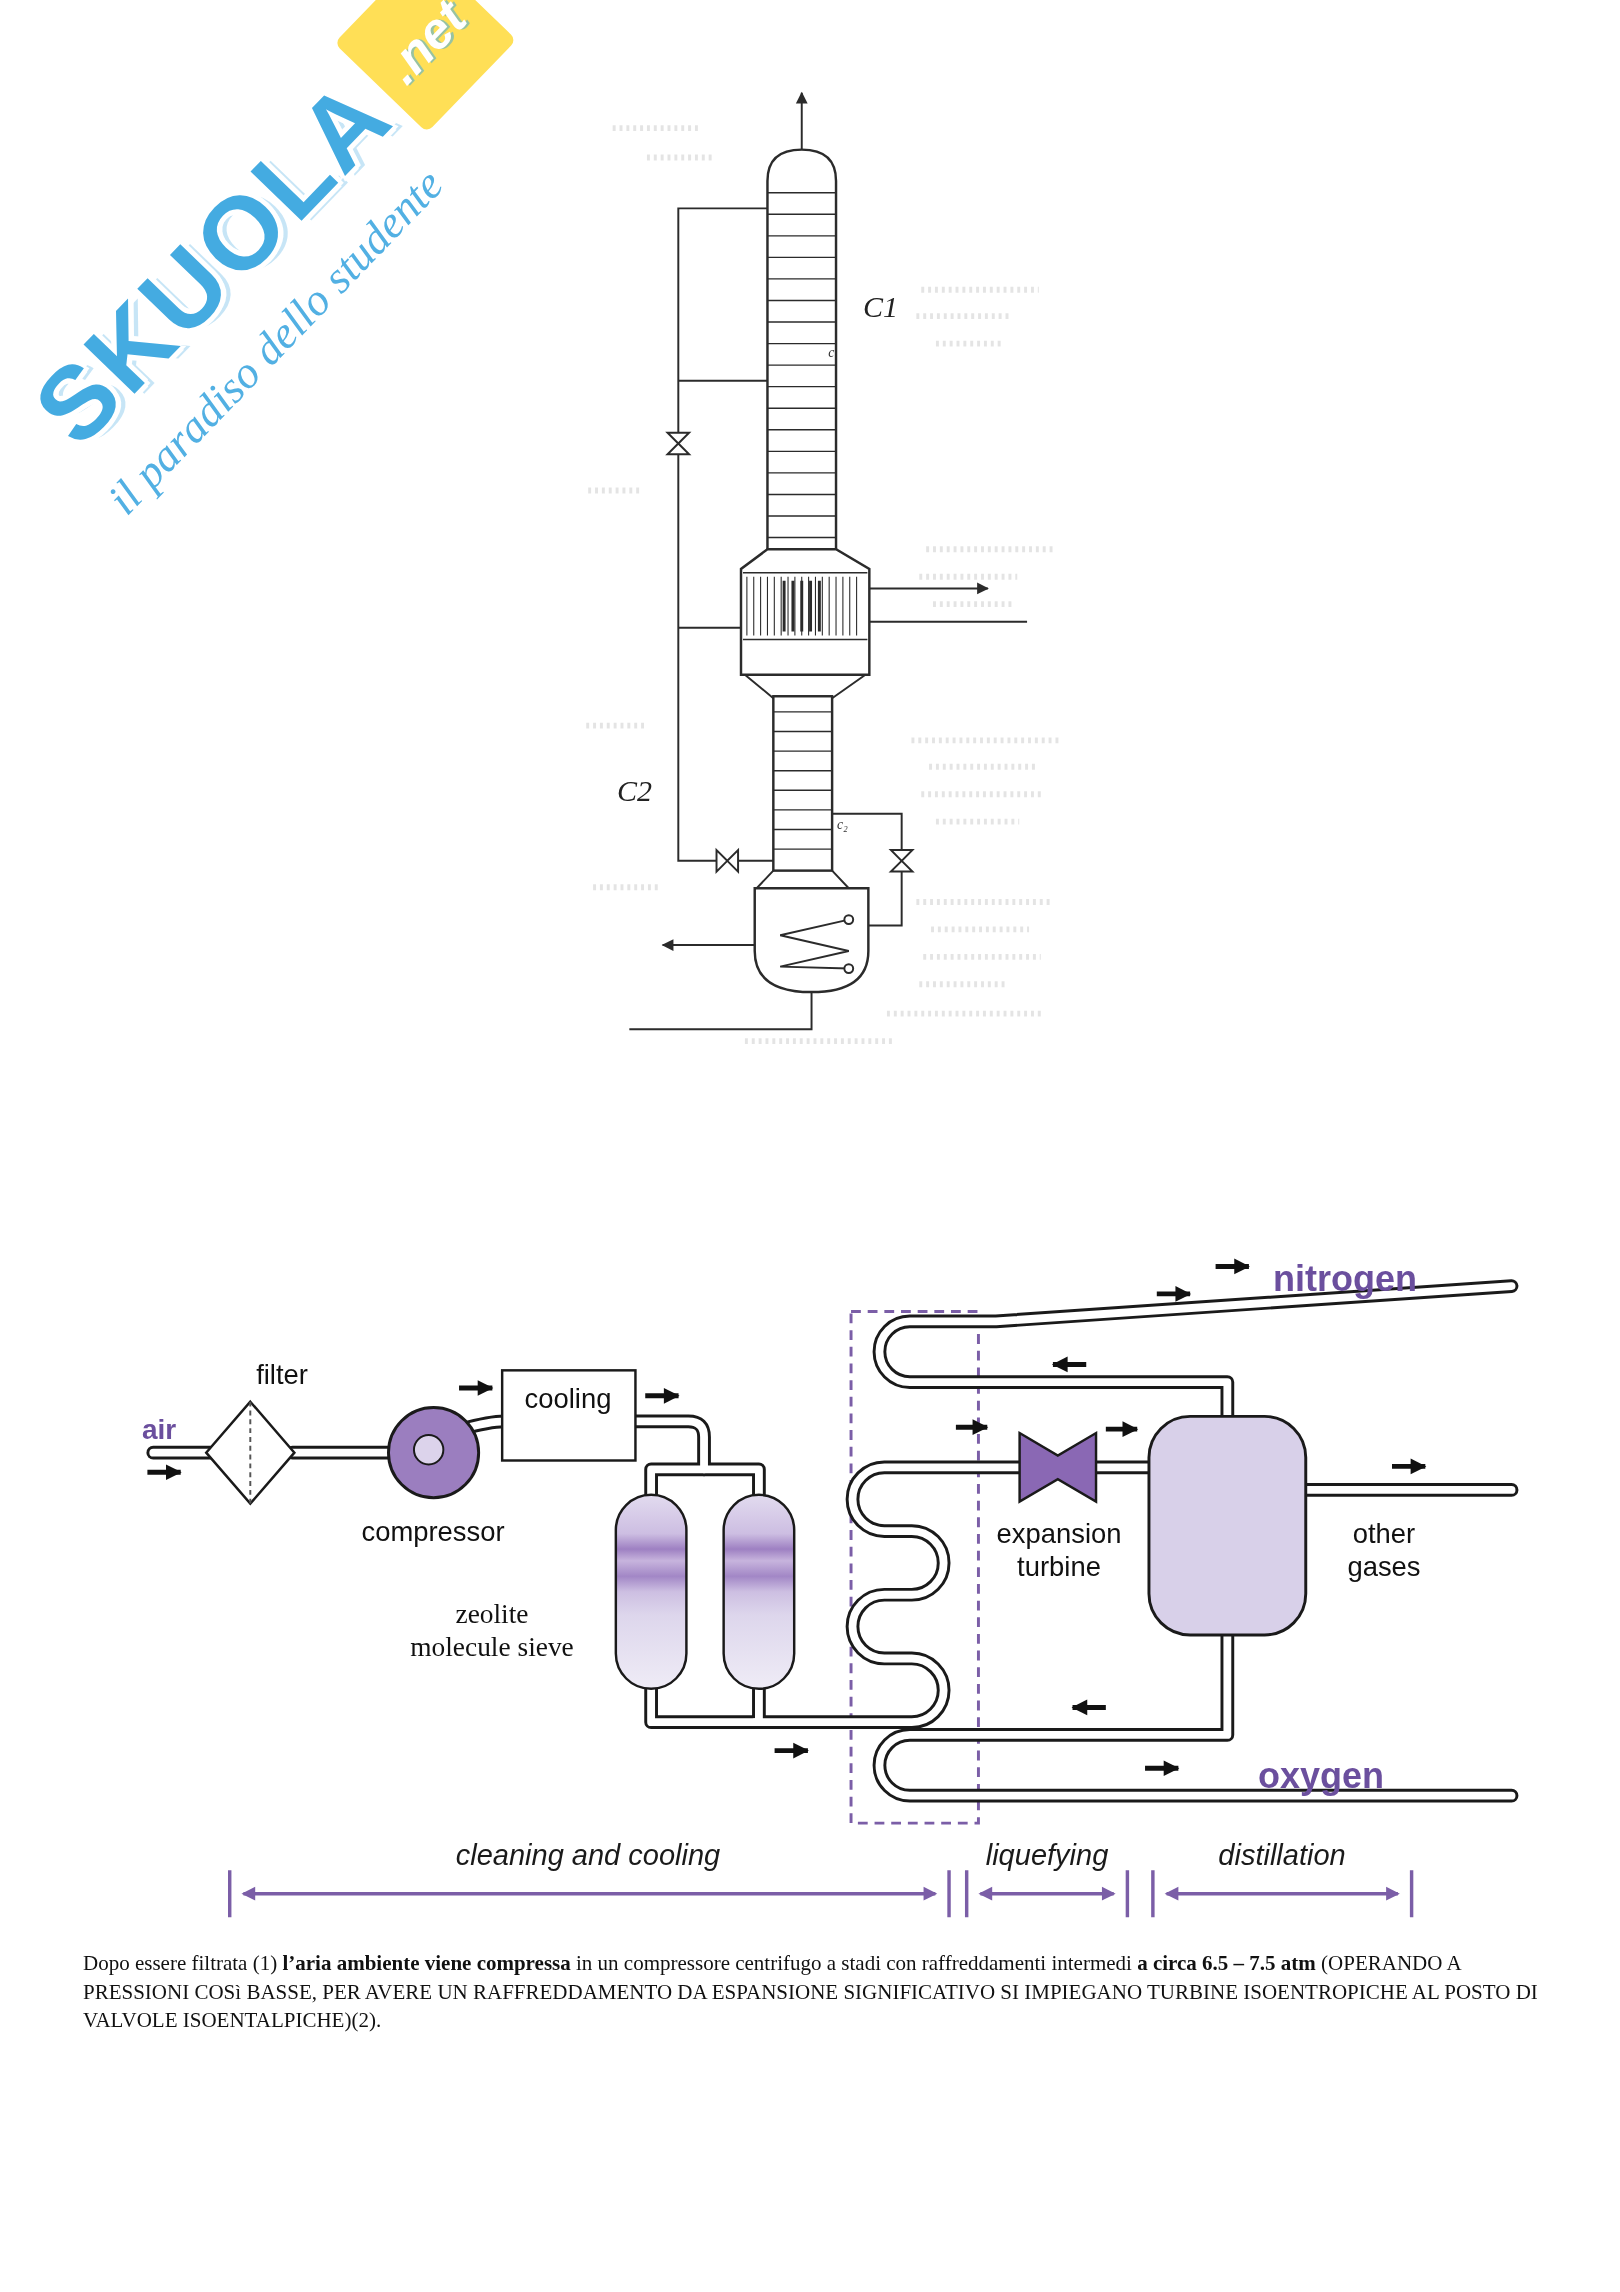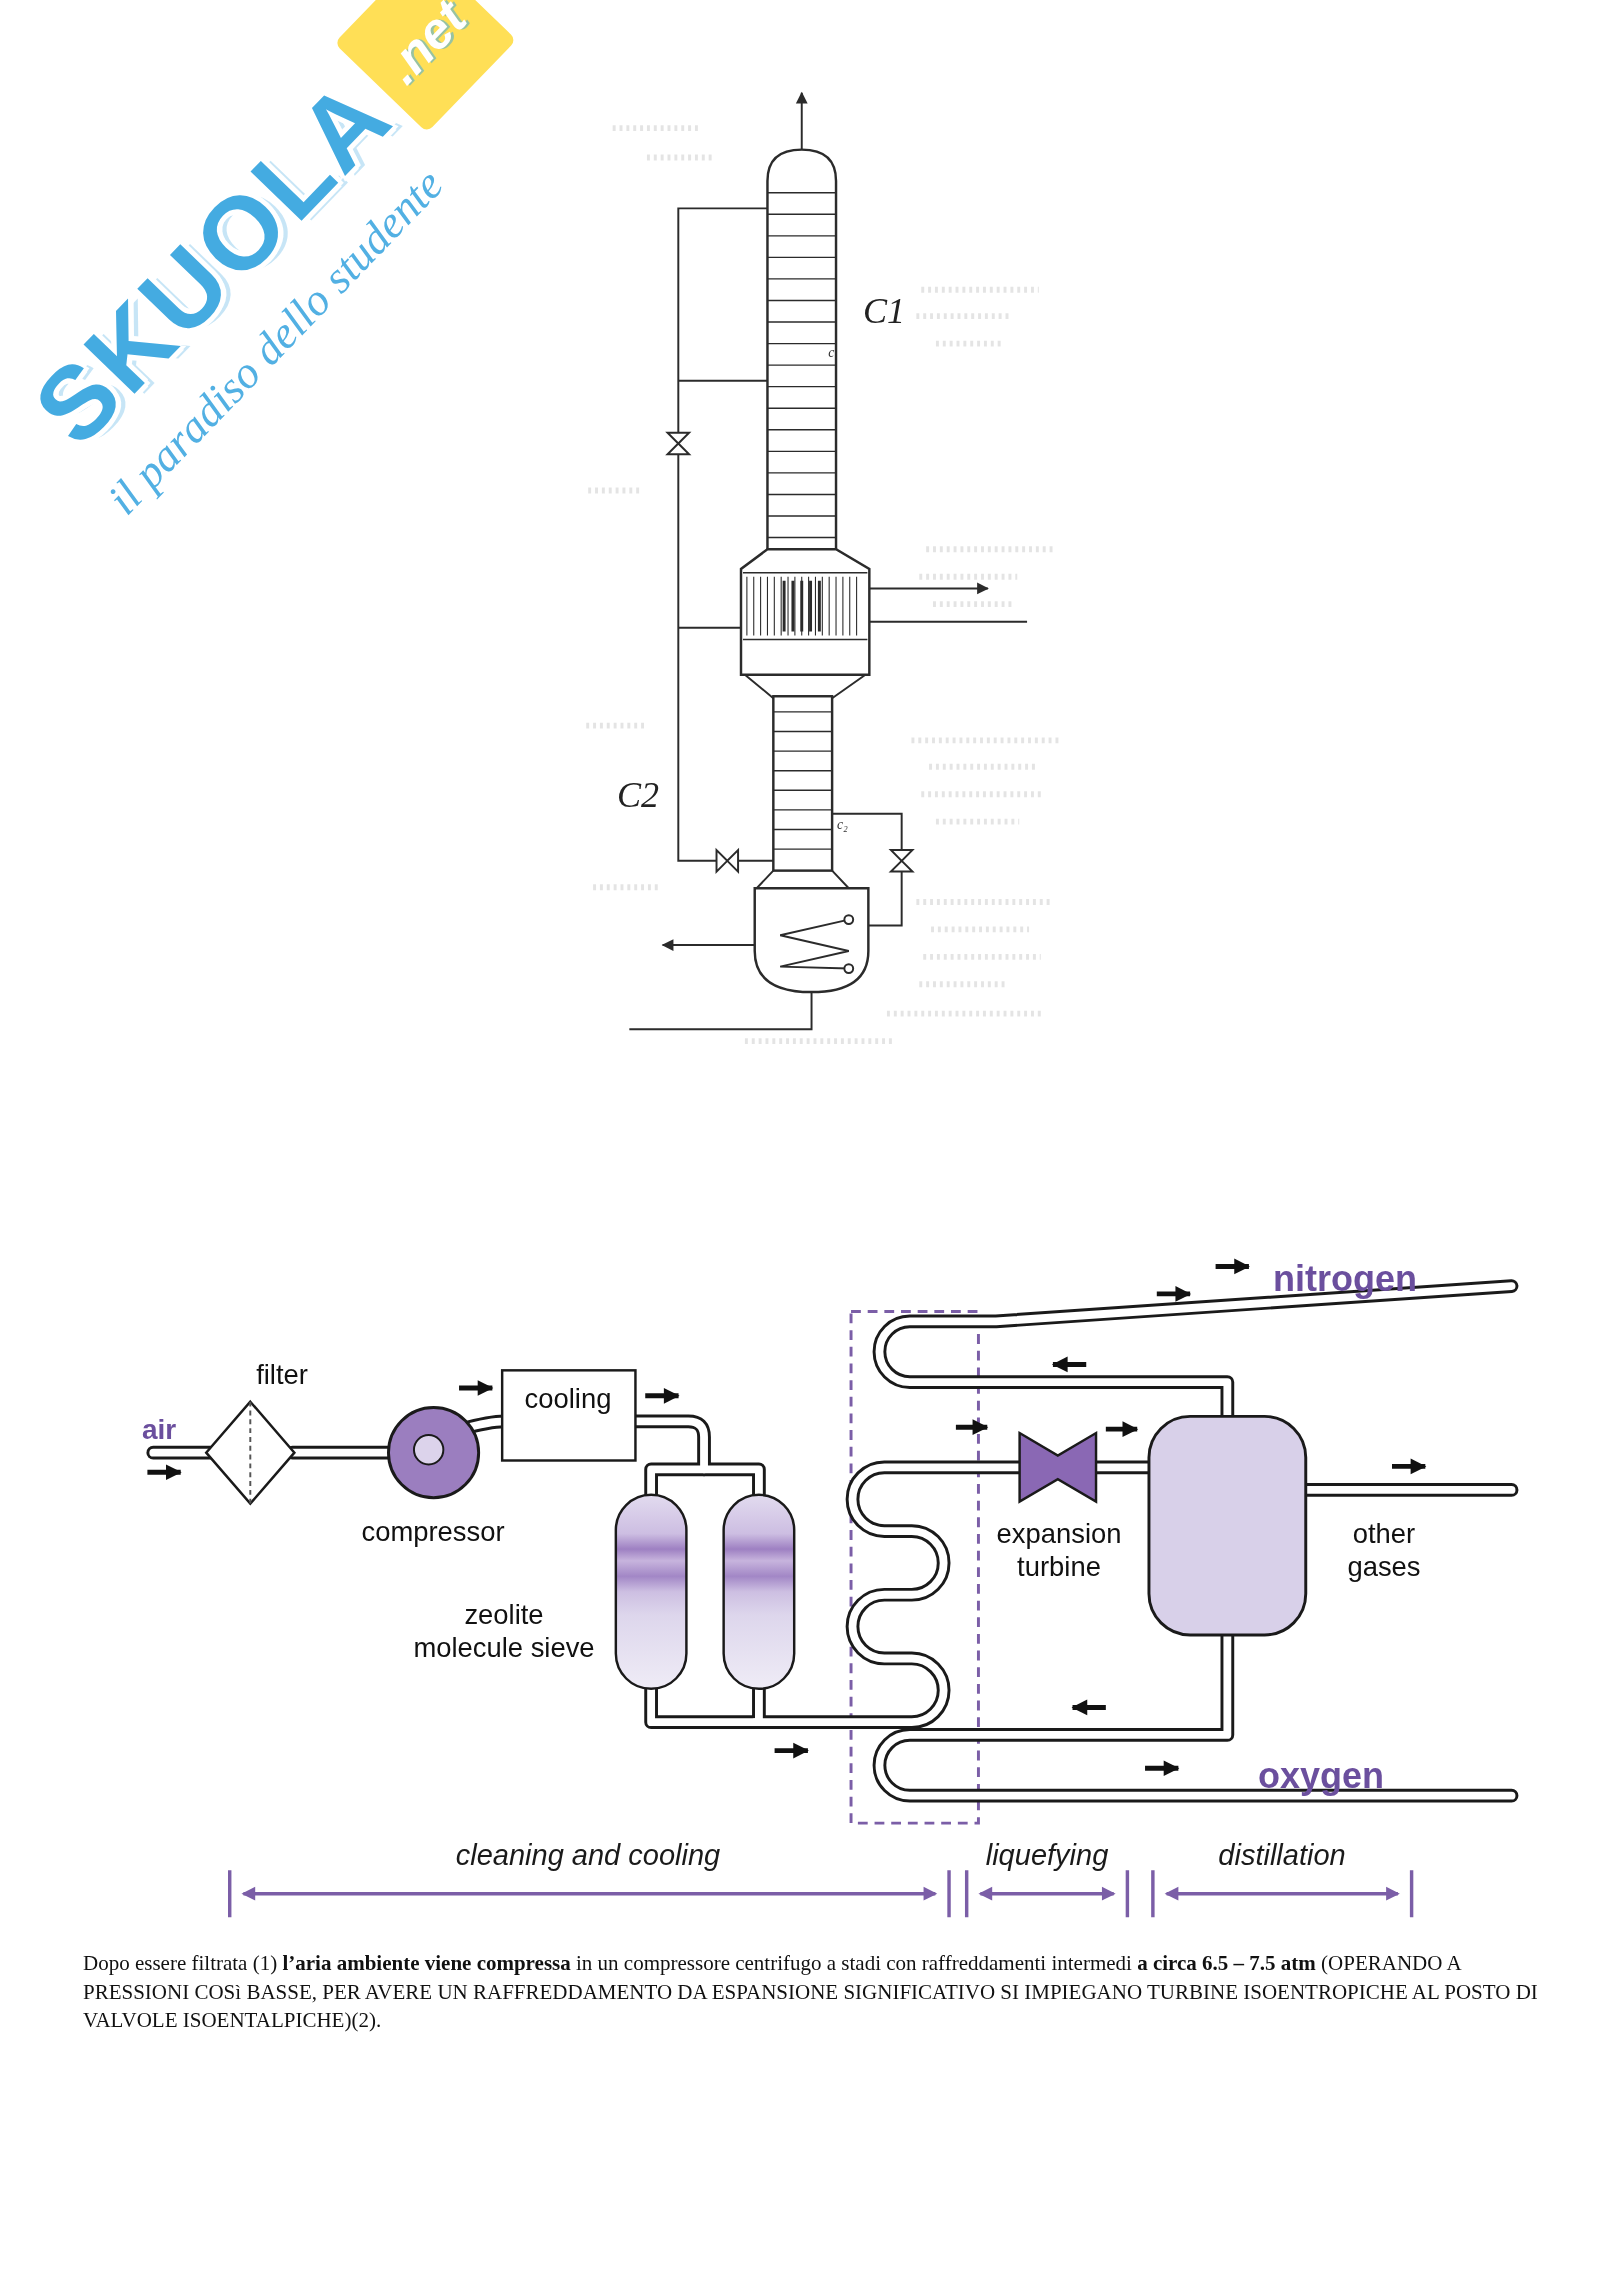--- a/index.html
+++ b/index.html
@@ -21,21 +21,21 @@
             font-weight:bold; font-style:italic; font-size:51px; color:#ffffff;
             text-shadow:2px 2px 0 rgba(59,167,224,.55); }
   .wm-tagline { margin-top:9.8px; align-self:flex-start; margin-left:29px;
                 font-family:"Liberation Serif", serif; font-style:italic;
                 font-size:45px; color:#49ACE2;
                 text-shadow:-2px -2px 0 #fff, 2px -2px 0 #fff, -2px 2px 0 #fff, 2px 2px 0 #fff; }
 
   
   .svg-abs { position:absolute; }
   .clabel { position:absolute; font-family:"Liberation Serif", serif; font-style:italic;
-            font-size:36px; color:#222; z-index:3; }
+            font-size:30px; color:#222; z-index:3; }
   .plabel { position:absolute; transform:translateX(-50%); text-align:center;
             white-space:pre-line; font-size:27.4px; color:#111; line-height:1.22; z-index:3; }
   .hxnote { color:#7B5EA7; font-weight:700; font-style:italic; font-size:29px; line-height:1.28; }
   .gasname { color:#6B4F9E; font-weight:700; font-size:36px; }
   .slabel { position:absolute; transform:translateX(-50%); font-style:italic;
             font-size:29px; color:#1a1a1a; z-index:3; }
   .tinytxt { font:italic 14px "Liberation Serif", serif; fill:#333; }
 
   
   .para { position:absolute; left:83px; top:1949px; width:1462px;
@@ -201,21 +201,21 @@
       <path d="M1000 1932 H1136" stroke-width="3.5" marker-start="url(#ap)" marker-end="url(#ap)"></path>
       <path d="M1190 1932 H1426" stroke-width="3.5" marker-start="url(#ap)" marker-end="url(#ap)"></path>
     </g>
   </svg>
 
   <div class="plabel gasname" style="left:1345px; top:1257px;">nitrogen</div>
   <div class="plabel" style="left:282px; top:1358px;">filter</div>
   <div class="plabel gasname" style="left:159px; top:1413px; font-size:28px;">air</div>
   <div class="plabel" style="left:433px; top:1515px;">compressor</div>
   <div class="plabel" style="left:568px; top:1382px;">cooling</div>
-  <div class="plabel" style="left:504px; top:1598px;">zeolite
+  <div class="plabel" style="left:492px; top:1598px;font-family:Liberation Serif, serif;">zeolite
 molecule sieve</div>
   <div class="plabel" style="left:1059px; top:1517px;">expansion
 turbine</div>
   <div class="plabel" style="left:1384px; top:1517px;">other
 gases</div>
   <div class="plabel gasname" style="left:1321px; top:1754px;">oxygen</div>
   <div class="slabel" style="left:588px; top:1839px;">cleaning and cooling</div>
   <div class="slabel" style="left:1047px; top:1839px;">liquefying</div>
   <div class="slabel" style="left:1282px; top:1839px;">distillation</div>
 

